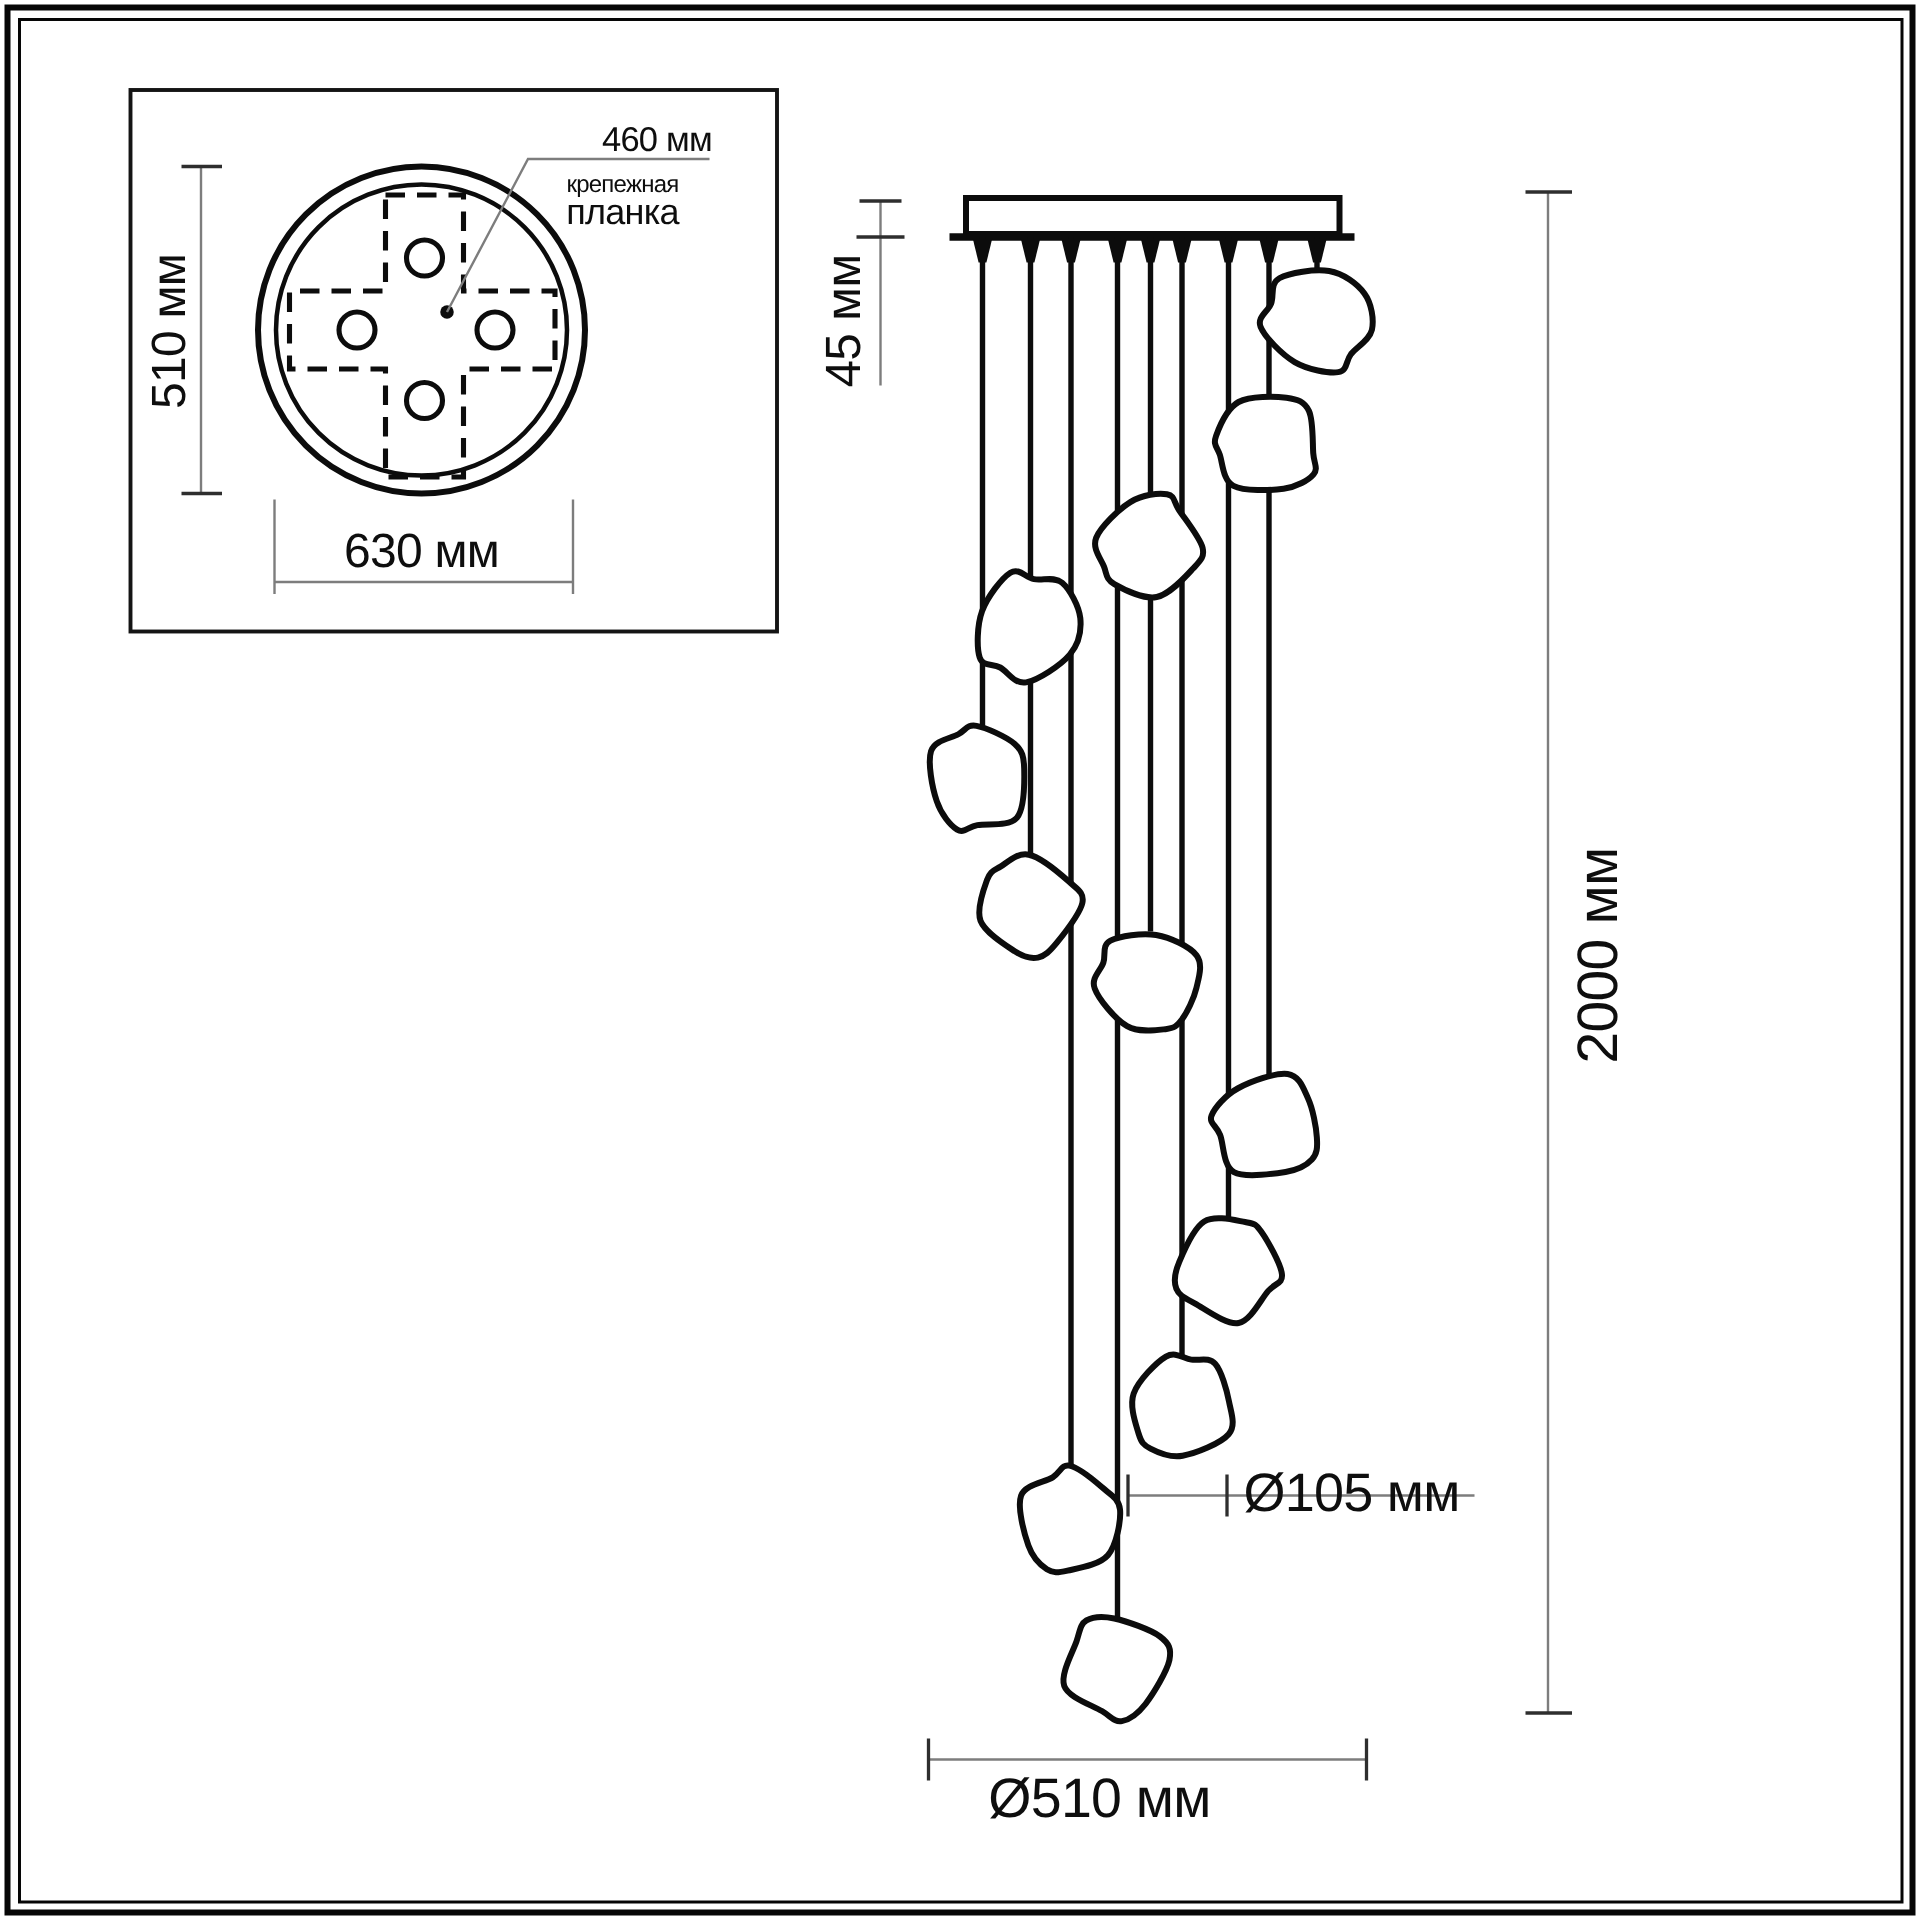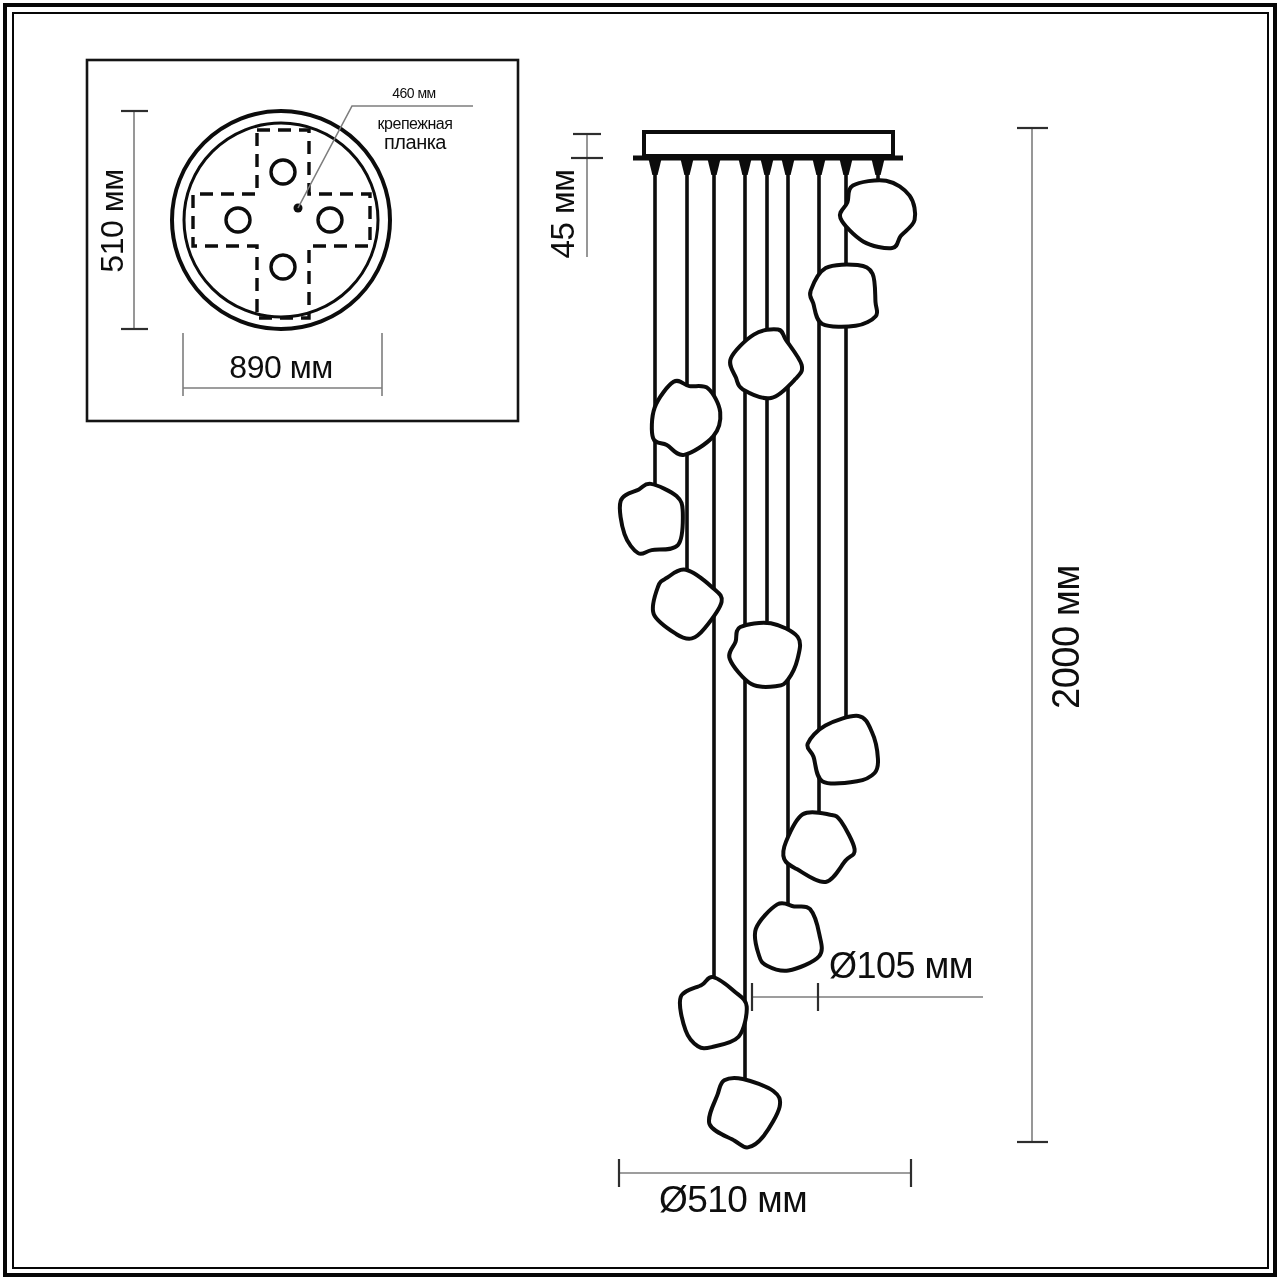--- a/index.html
+++ b/index.html
@@ -78,21 +78,21 @@
     <path d="M682.8,512.4C683.0,520.6 683.2,538.8 678.0,545.1C672.8,551.3 658.2,548.8 651.6,550.1C644.9,551.4 642.7,555.8 638.1,553.1C633.6,550.4 627.4,542.8 624.5,534.1C621.5,525.4 618.3,508.3 620.7,500.8C623.1,493.4 633.9,492.3 638.9,489.5C644.0,486.6 644.7,482.8 651.0,483.9C657.2,485.0 671.2,491.3 676.5,496.0C681.8,500.8 682.5,504.2 682.8,512.4Z" fill="#ffffff" stroke="#0c0c0c" stroke-width="4"></path>
     <path d="M721.6,601.8C720.3,608.6 709.6,622.2 704.7,628.3C699.7,634.4 696.6,637.4 691.9,638.4C687.2,639.4 682.9,638.3 676.5,634.2C670.2,630.1 656.8,621.8 653.7,613.9C650.7,606.0 655.8,592.7 658.0,586.7C660.2,580.6 662.3,580.6 667.0,577.8C671.6,575.0 678.2,568.1 685.9,569.8C693.5,571.4 706.7,582.4 712.6,587.7C718.6,593.1 722.9,595.1 721.6,601.8Z" fill="#ffffff" stroke="#0c0c0c" stroke-width="4"></path>
     <path d="M797.6,658.7C795.9,665.9 791.3,675.2 787.9,679.7C784.4,684.3 783.0,685.4 777.0,686.1C770.9,686.8 759.2,688.6 751.4,684.1C743.5,679.6 732.4,666.1 729.8,659.0C727.1,652.0 733.8,647.1 735.6,641.7C737.3,636.4 734.4,630.2 740.3,627.1C746.2,624.0 761.2,621.7 770.8,623.3C780.3,625.0 793.2,631.0 797.7,636.9C802.2,642.8 799.2,651.6 797.6,658.7Z" fill="#ffffff" stroke="#0c0c0c" stroke-width="4"></path>
     <path d="M877.9,758.3C878.4,765.1 878.1,769.1 874.6,773.0C871.1,776.8 865.7,779.9 857.0,781.3C848.3,782.7 829.9,785.5 822.6,781.4C815.3,777.3 815.9,762.9 813.4,756.6C811.0,750.3 805.8,748.9 807.7,743.7C809.7,738.6 816.9,730.1 825.4,725.5C833.8,720.9 850.6,714.9 858.4,716.0C866.2,717.1 868.7,725.0 871.9,732.0C875.2,739.1 877.5,751.4 877.9,758.3Z" fill="#ffffff" stroke="#0c0c0c" stroke-width="4"></path>
     <path d="M854.6,849.3C855.4,855.9 850.3,855.1 845.5,860.6C840.7,866.0 833.8,880.6 825.7,882.0C817.6,883.4 803.7,872.9 796.8,869.1C789.8,865.3 786.0,863.7 784.2,859.1C782.4,854.5 782.9,849.1 786.0,841.7C789.1,834.2 795.4,818.8 802.8,814.3C810.1,809.8 823.8,813.6 830.1,814.7C836.5,815.9 836.9,815.5 840.9,821.2C845.0,827.0 853.9,842.8 854.6,849.3Z" fill="#ffffff" stroke="#0c0c0c" stroke-width="4"></path>
     <path d="M819.3,934.2C820.8,942.1 824.2,950.2 819.1,956.2C813.9,962.3 797.1,969.0 788.4,970.5C779.7,972.1 771.8,968.2 767.0,965.7C762.1,963.2 760.9,961.7 759.0,955.5C757.2,949.4 752.8,937.5 755.8,929.0C758.9,920.4 770.9,908.2 777.3,904.4C783.7,900.7 788.8,905.6 794.2,906.4C799.7,907.2 805.9,904.5 810.1,909.2C814.2,913.8 817.8,926.4 819.3,934.2Z" fill="#ffffff" stroke="#0c0c0c" stroke-width="4"></path>
     <path d="M746.7,1006.5C747.3,1014.0 744.4,1030.0 738.6,1036.8C732.7,1043.5 718.5,1045.5 711.7,1047.1C705.0,1048.6 702.2,1048.9 697.9,1046.2C693.5,1043.4 688.5,1038.6 685.6,1030.4C682.7,1022.2 678.0,1004.7 680.7,997.1C683.4,989.5 696.4,988.2 701.8,984.9C707.2,981.5 707.6,976.0 713.0,977.1C718.5,978.2 728.9,986.5 734.5,991.4C740.1,996.3 746.0,998.9 746.7,1006.5Z" fill="#ffffff" stroke="#0c0c0c" stroke-width="4"></path>
     <path d="M779.6,1106.8C778.0,1114.2 769.0,1129.0 763.8,1135.8C758.5,1142.6 752.8,1146.6 747.9,1147.4C743.1,1148.3 741.0,1144.6 734.6,1140.7C728.2,1136.8 712.3,1131.7 709.5,1124.0C706.7,1116.2 715.2,1101.5 717.7,1094.2C720.1,1086.9 720.1,1082.8 724.3,1080.3C728.6,1077.8 734.8,1077.3 742.9,1079.0C751.1,1080.8 767.2,1086.4 773.3,1091.0C779.4,1095.6 781.1,1099.3 779.6,1106.8Z" fill="#ffffff" stroke="#0c0c0c" stroke-width="4"></path>
   </svg>
 
-<div class="lbl" style="left:414px;top:93px;font-size:14px">460 мм</div>
+<div class="lbl" style="left:438px;top:93px;font-size:23px">460 мм</div>
 <div class="lbl" style="left:415px;top:124px;font-size:16px">крепежная</div>
-<div class="lbl" style="left:415px;top:142px;font-size:20px">планка</div>
+<div class="lbl" style="left:415px;top:142px;font-size:24px">планка</div>
 <div class="lbl rot" style="left:112px;top:221px;font-size:32px">510 мм</div>
-<div class="lbl" style="left:281px;top:367px;font-size:32px">890 мм</div>
+<div class="lbl" style="left:281px;top:367px;font-size:32px">630 мм</div>
 <div class="lbl rot" style="left:562px;top:214px;font-size:33px">45 мм</div>
 <div class="lbl rot" style="left:1066px;top:637px;font-size:38px">2000 мм</div>
-<div class="lbl" style="left:901px;top:966px;font-size:36px">Ø105 мм</div>
+<div class="lbl" style="left:901px;top:995px;font-size:36px">Ø105 мм</div>
 <div class="lbl" style="left:733px;top:1199px;font-size:37px">Ø510 мм</div>
 
 </body></html>

